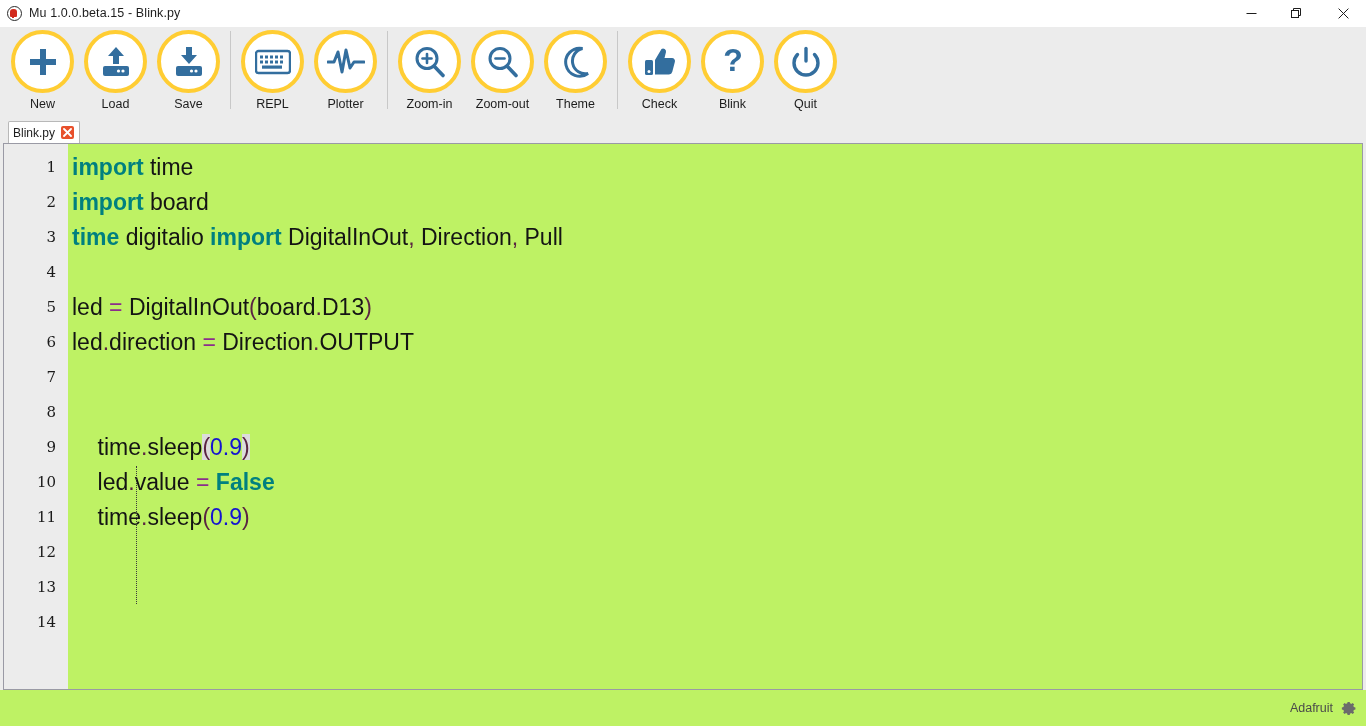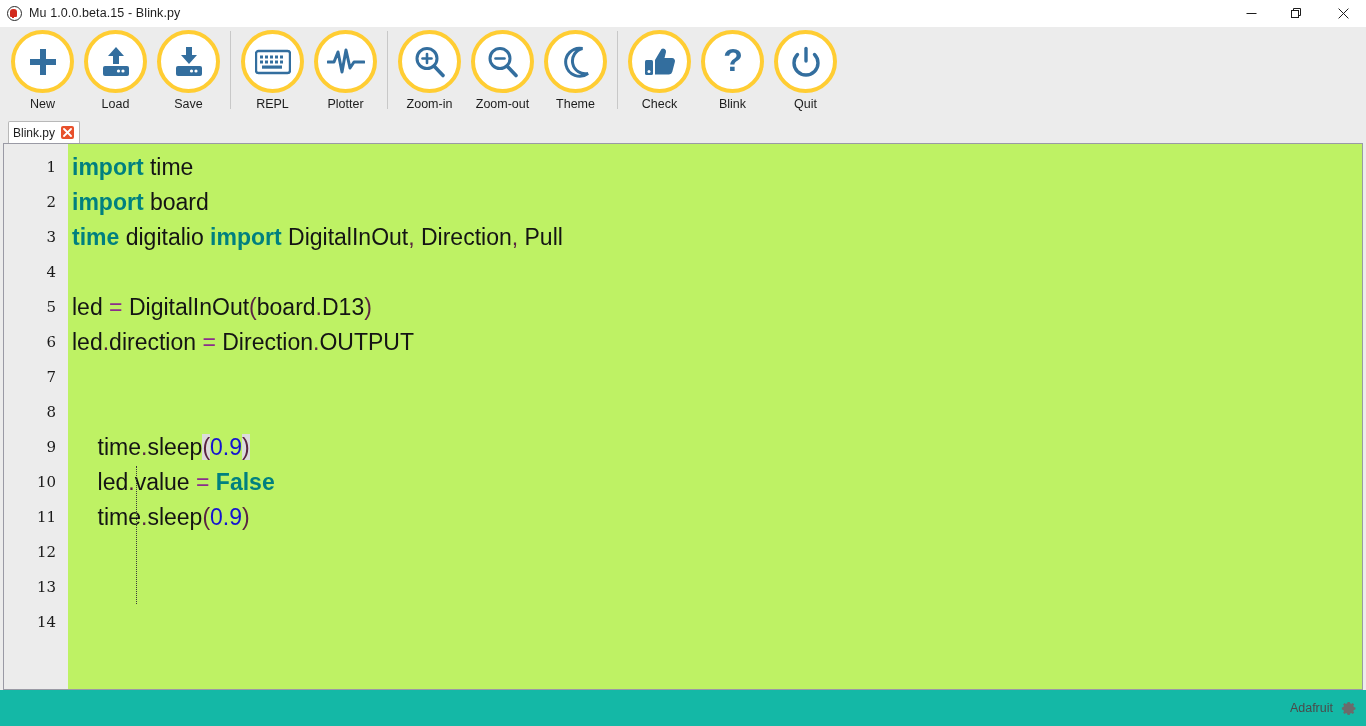--- a/index.html
+++ b/index.html
@@ -246,21 +246,21 @@
     left: 68px;
     width: 0;
     border-left: 1px dotted #3a3a3a;
     z-index: 3;
   }
 
   
   .statusbar {
     height: 36px;
     min-height: 36px;
-    background: #14b8a6;
+    background: #bef264;
     display: flex;
     align-items: center;
     justify-content: flex-end;
     padding-right: 8px;
     box-sizing: border-box;
     gap: 8px;
   }
   .status-device {
     font-size: 12.5px;
     color: #4a4a4a;

